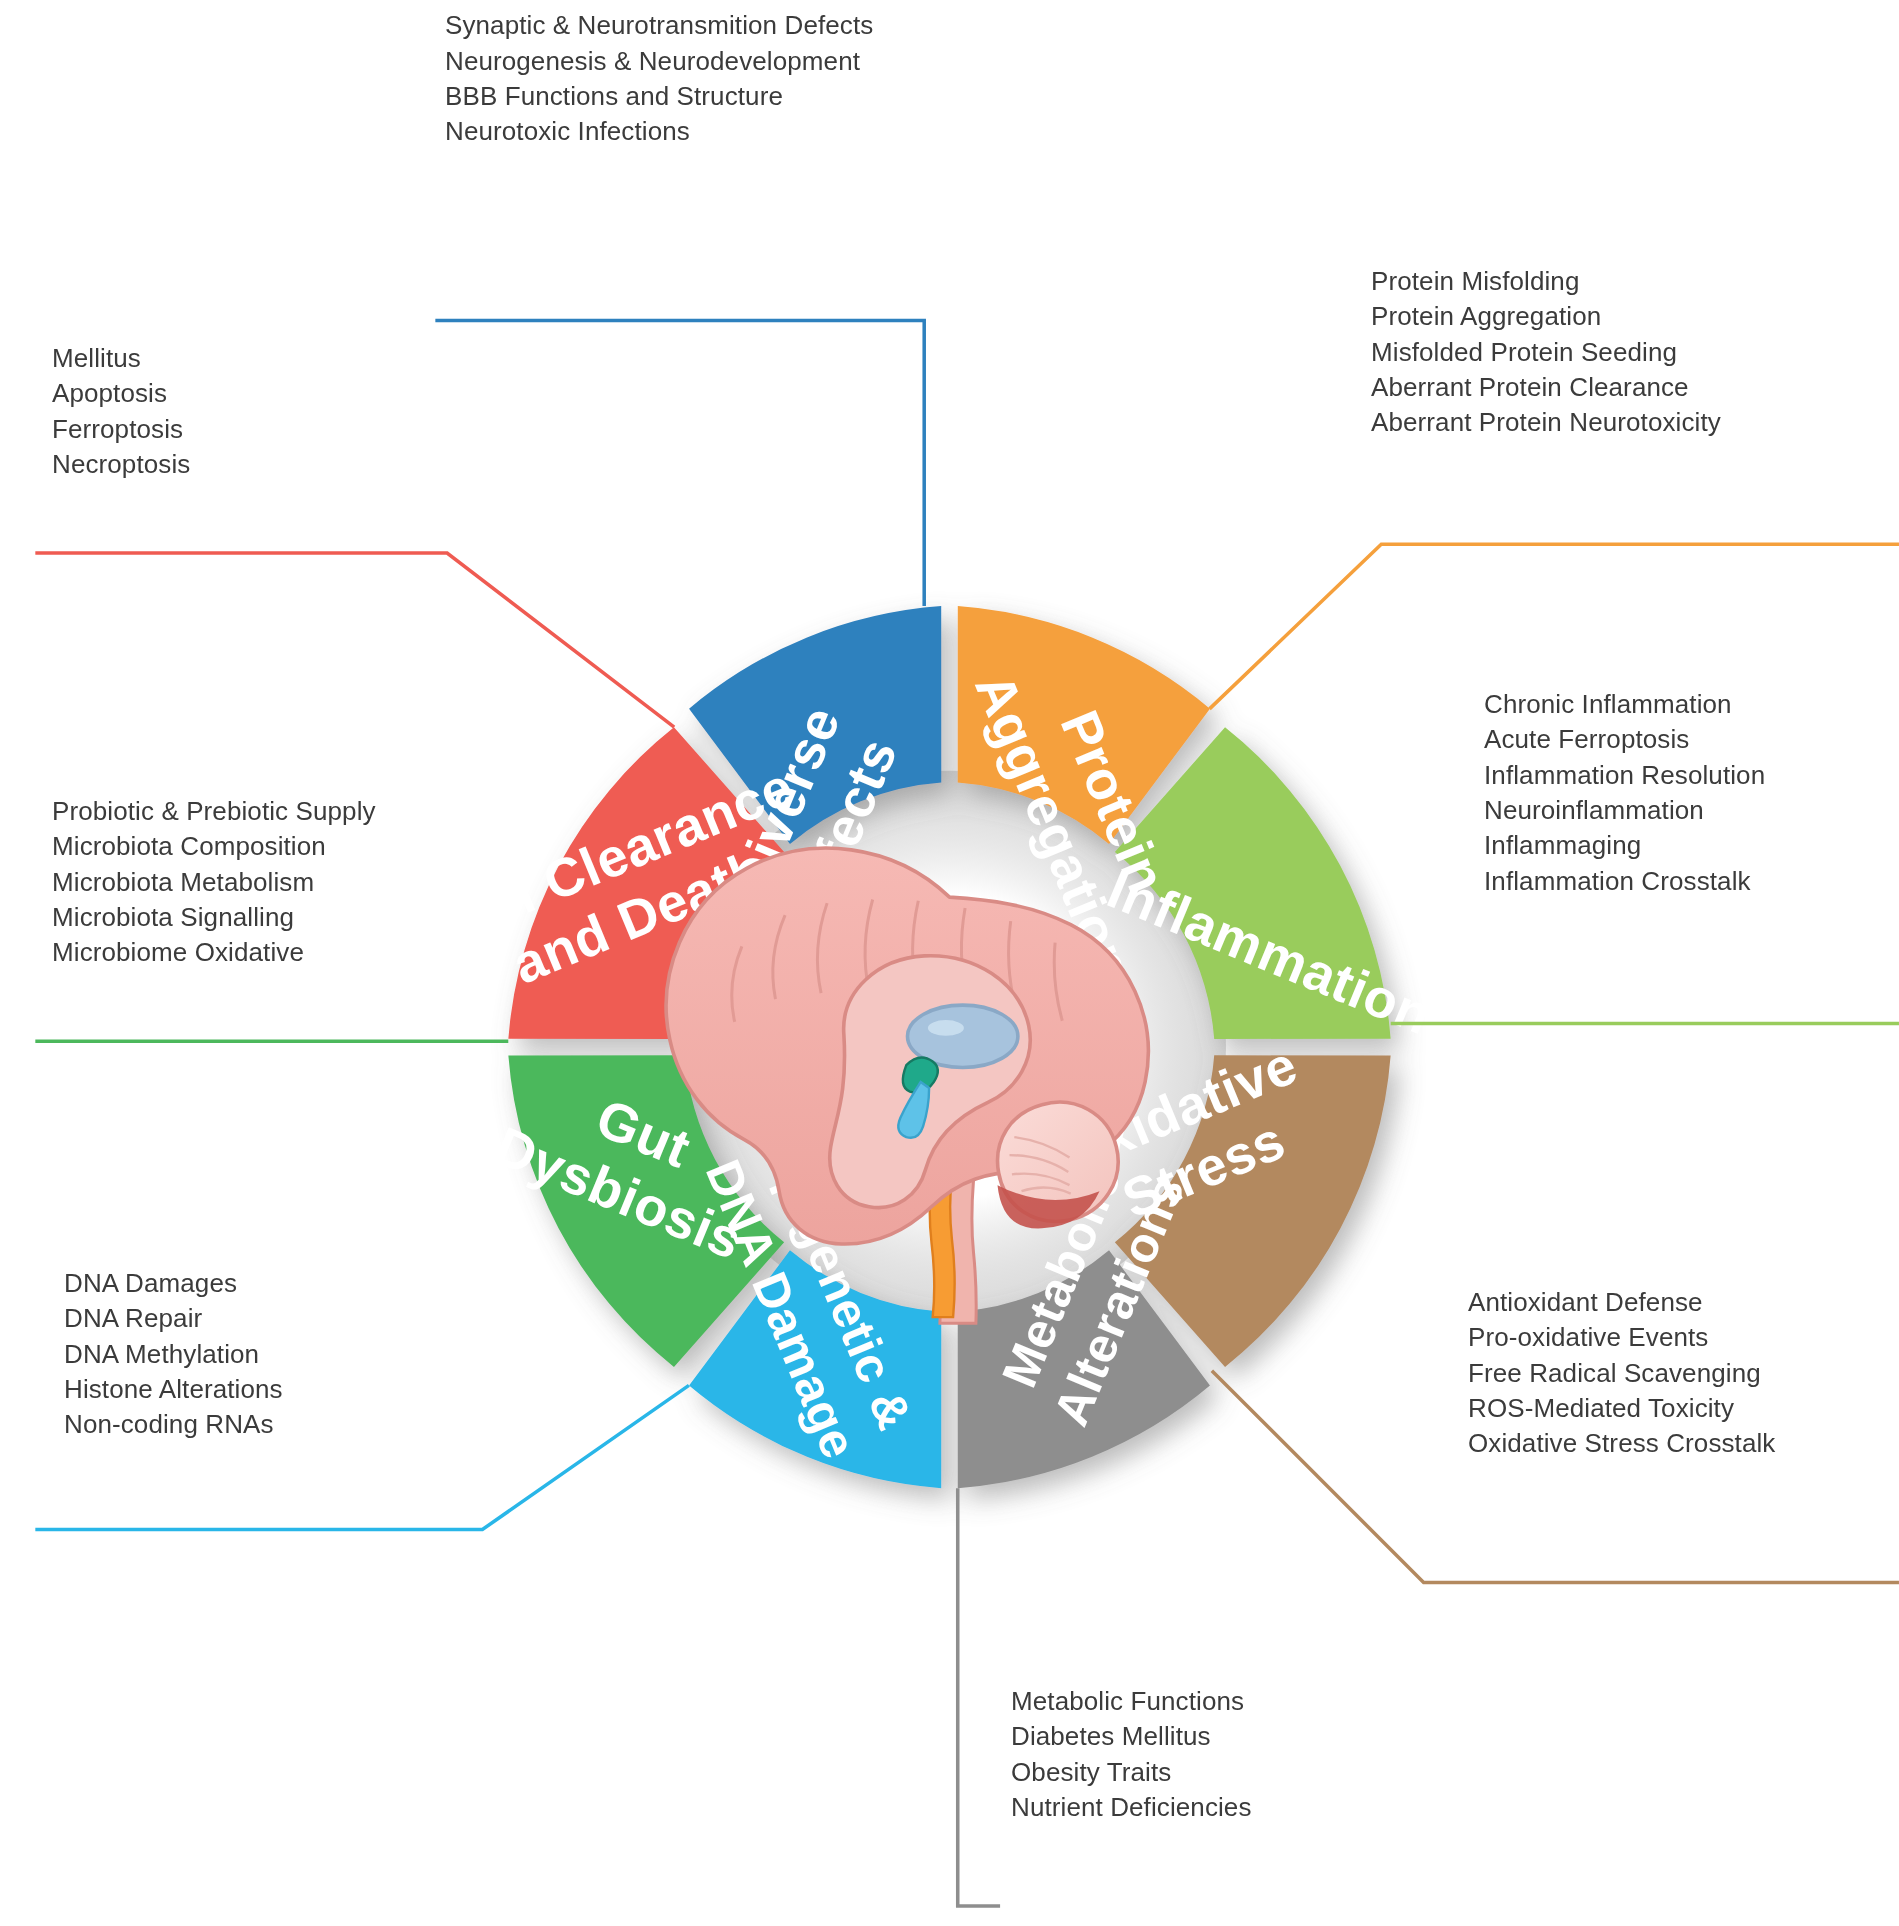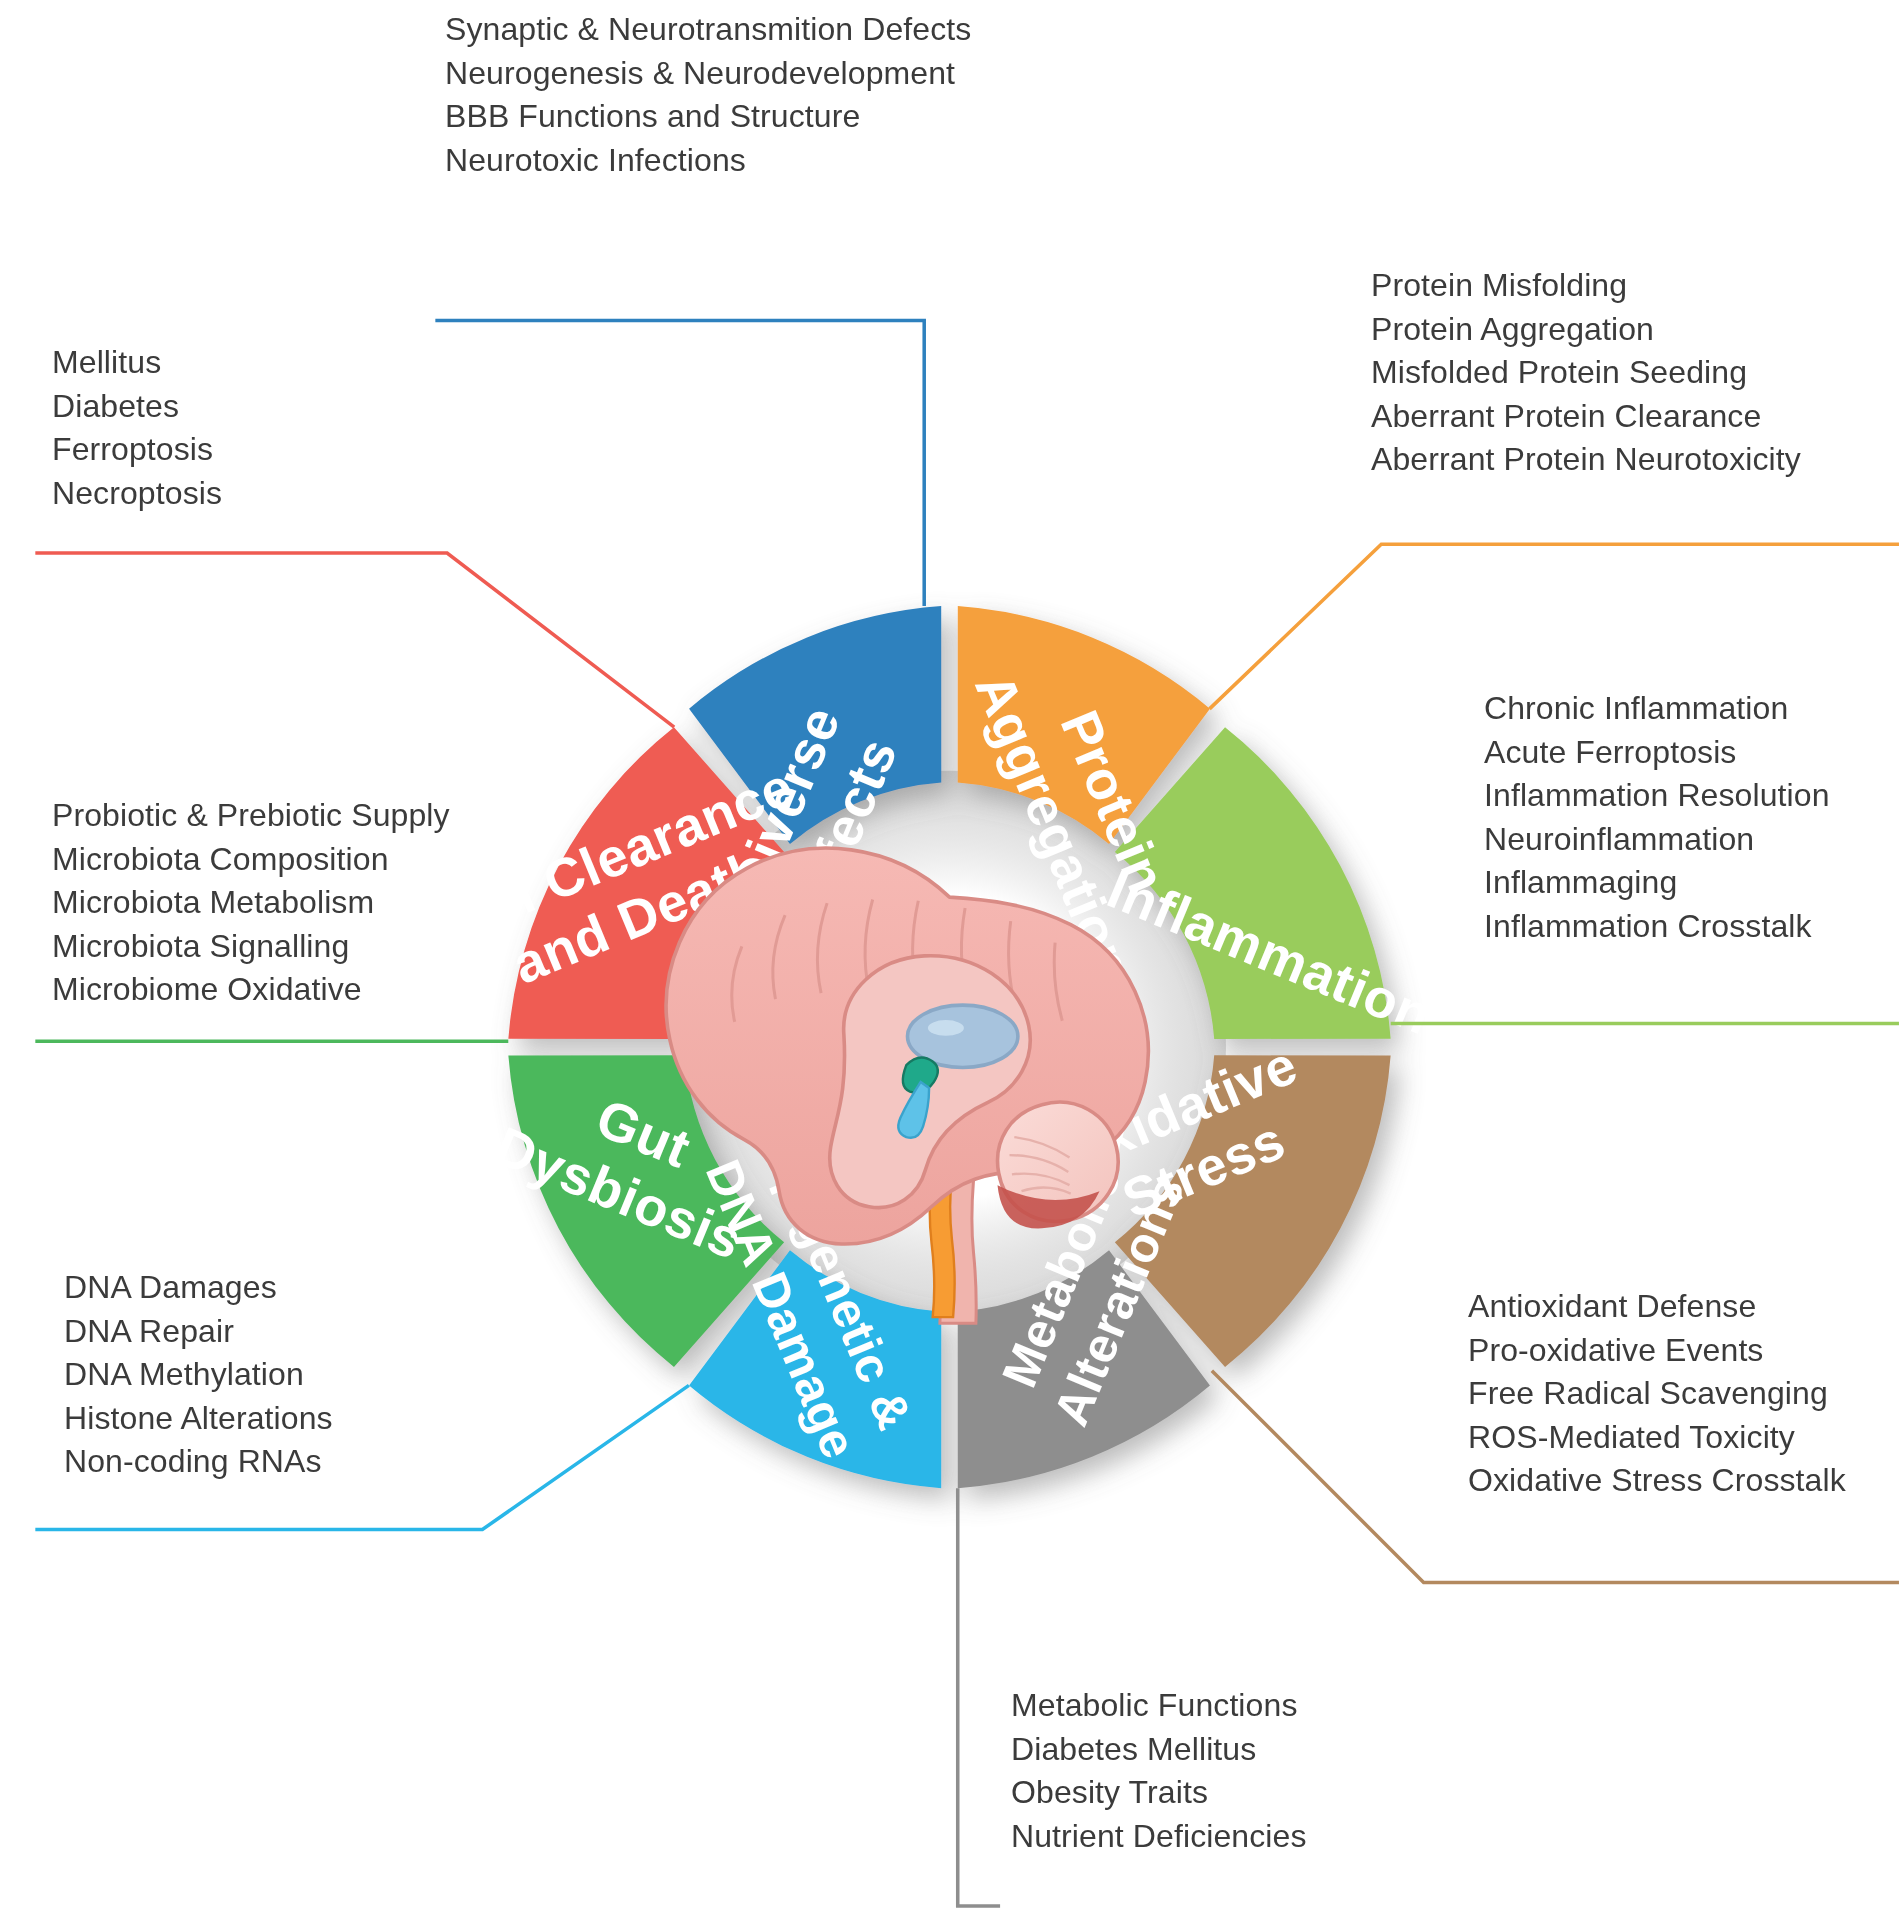--- a/index.html
+++ b/index.html
@@ -12,21 +12,21 @@
   #root {
     position: relative;
     width: 1899px;
     height: 1926px;
     background: #ffffff;
   }
   
   .list-block {
     position: absolute;
     color: #3b3b3b;
-    font-size: 32px;
+    font-size: 26px;
     line-height: 1.36;
     font-weight: 400;
     letter-spacing: 0.1px;
     white-space: nowrap;
   }
   .list-block .ln { display: block; }
 
   
   #list-diverse        { left: 445px;  top: 8.2px; }
   #list-protein        { left: 1371px; top: 264px; }
@@ -269,19 +269,19 @@
   <div class="list-block" id="list-gut">
     <span class="ln">Probiotic &amp; Prebiotic Supply</span>
     <span class="ln">Microbiota Composition</span>
     <span class="ln">Microbiota Metabolism</span>
     <span class="ln">Microbiota Signalling</span>
     <span class="ln">Microbiome Oxidative</span>
   </div>
 
   <div class="list-block" id="list-cell">
     <span class="ln">Mellitus</span>
-    <span class="ln">Diabetes</span>
+    <span class="ln">Apoptosis</span>
     <span class="ln">Ferroptosis</span>
     <span class="ln">Necroptosis</span>
   </div>
 
 </div>
 
 
 </body></html>

